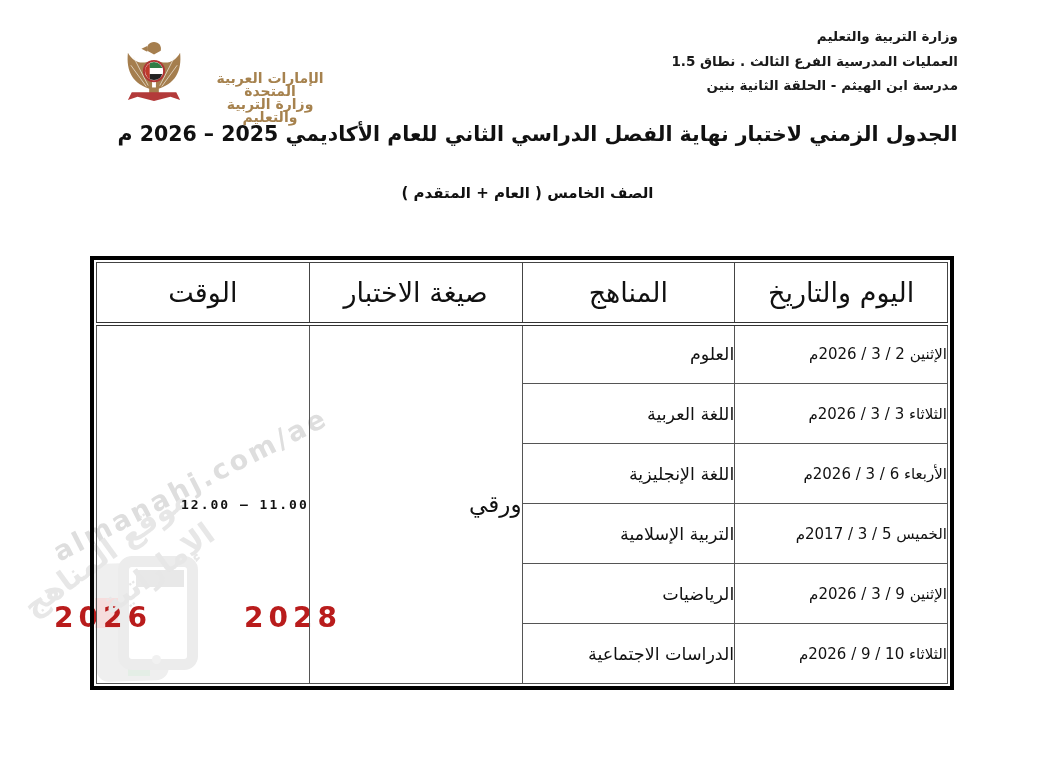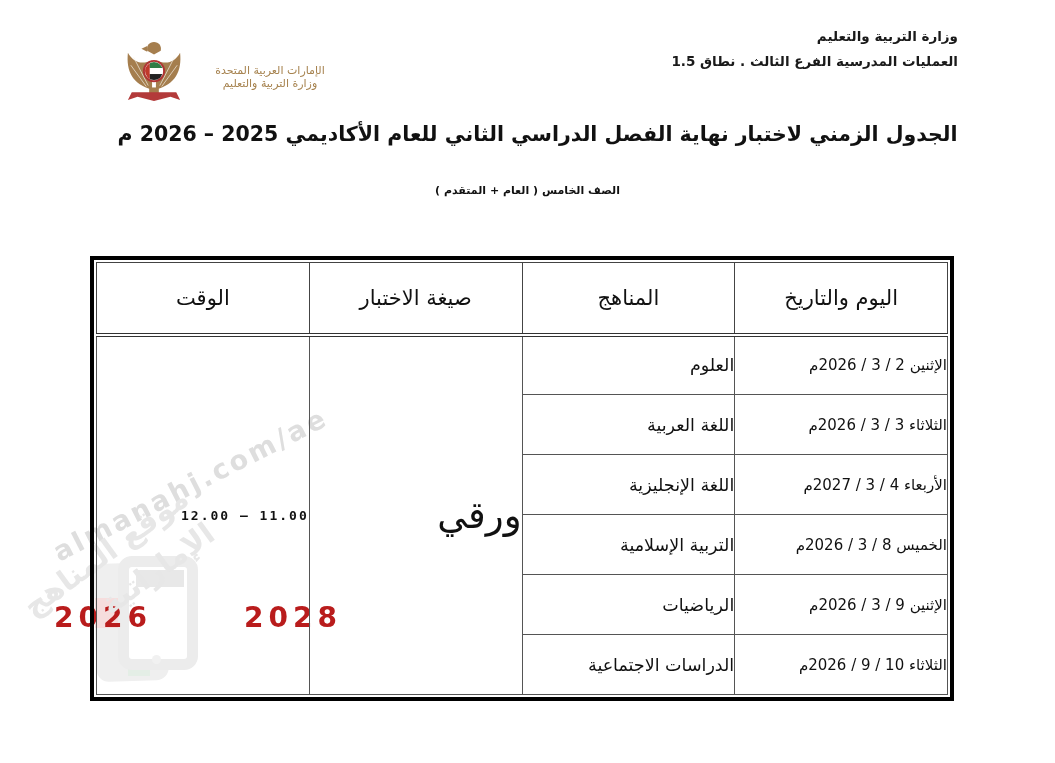--- a/index.html
+++ b/index.html
@@ -27,42 +27,42 @@
   .wm-logo-back { left:95px; top:563px; width:72px; height:118px; background:#efefef; border-radius:12px; transform:rotate(-2deg); }
   .wm-logo-red   { left:95px; top:598px; width:34px; height:30px; background:#f6dddd; }
   .wm-logo-green { left:128px; top:648px; width:22px; height:28px; background:#e4eee6; }
   .wm-logo-front { left:118px; top:556px; width:80px; height:114px; background:#ffffff; border:11px solid #ececec; border-radius:14px; }
   .wm-logo-bar   { left:136px; top:570px; width:48px; height:17px; background:#e8e8e8; }
   .wm-logo-dot   { left:152px; top:655px; width:9px; height:9px; background:#f1f1f1; border-radius:50%; }
   
   .content { position:absolute; z-index:1; }
   .logo-group { left:125px; top:40px; display:flex; direction:ltr; align-items:flex-start; gap:28px; }
   .emblem-caption {
-    margin-top:24px; width:118px; color:#a6824e; font-size:11px; font-weight:normal;
+    margin-top:32px; width:118px; color:#a6824e; font-size:14px; font-weight:bold;
     line-height:13px; text-align:center; letter-spacing:0.5px; direction:rtl;
   }
   .org-lines { right:97px; top:24px; text-align:right; font-size:13.5px; font-weight:600; line-height:24.5px; color:#1a1a1a; }
   
   .doc-title { left:0; top:122px; width:100%; text-align:center; font-size:20.5px; font-weight:bold; white-space:nowrap; }
-  .doc-subtitle { left:0; top:184px; width:100%; text-align:center; font-size:11px; font-weight:bold; }
+  .doc-subtitle { left:0; top:184px; width:100%; text-align:center; font-size:15px; font-weight:bold; }
   
   .table-wrap {
     left:90px; top:256px; width:864px;
     border:4px solid #000; padding:2px; background:transparent;
   }
   table.exam { width:100%; border-collapse:collapse; table-layout:fixed; background:transparent; }
   .exam th {
-    height:72px; font-size:21px; font-weight:500; border:1px solid #444;
+    height:61px; font-size:27px; font-weight:500; border:1px solid #444;
     border-bottom:4px double #333; text-align:center; vertical-align:middle;
   }
   .exam td { height:60px; border:1px solid #555; text-align:right; vertical-align:middle; }
   .date-cell { font-size:15px; }
   .date-cell .era { margin-left:2px; }
   .subject-cell { font-size:17.5px; }
-  .format-cell { font-size:37px; font-weight:500; }
+  .format-cell { font-size:23px; font-weight:500; }
   .time-cell { font-family:"DejaVu Sans Mono", monospace; font-size:13px; font-weight:bold; letter-spacing:2px; }
 </style>
 </head>
 <body>
 
 <div class="page">
 
   <div class="wm wm-logo-back"></div>
   <div class="wm wm-logo-red"></div>
   <div class="wm wm-logo-green"></div>
@@ -108,20 +108,21 @@
     </svg>
     <div class="emblem-caption">
       <div>الإمارات العربية المتحدة</div>
       <div>وزارة التربية والتعليم</div>
     </div>
   </div>
 
   <div class="content org-lines" style="position:absolute;">
     <div>وزارة التربية والتعليم</div>
     <div>العمليات المدرسية الفرع الثالث . نطاق 1.5</div>
+    <div>مدرسة ابن الهيثم - الحلقة الثانية بنين</div>
   </div>
 
   <div class="content doc-title" style="position:absolute;padding-left:20px;">الجدول الزمني لاختبار نهاية الفصل الدراسي الثاني للعام الأكاديمي 2025 – 2026 م</div>
   <div class="content doc-subtitle" style="position:absolute;">الصف الخامس ( العام + المتقدم )</div>
 
   <div class="content table-wrap" style="position:absolute;">
     <table class="exam">
       <thead>
         <tr>
           <th>اليوم والتاريخ</th>
@@ -143,28 +144,28 @@
         <tr>
           <td class="date-cell">
             <span>الثلاثاء</span>
             <bdo dir="ltr">2026 / 3 / 3</bdo><span class="era">م</span>
           </td>
           <td class="subject-cell">اللغة العربية</td>
         </tr>
         <tr>
           <td class="date-cell">
             <span>الأربعاء</span>
-            <bdo dir="ltr">2027 / 3 / 4</bdo><span class="era">م</span>
+            <bdo dir="ltr">2026 / 3 / 6</bdo><span class="era">م</span>
           </td>
           <td class="subject-cell">اللغة الإنجليزية</td>
         </tr>
         <tr>
           <td class="date-cell">
             <span>الخميس</span>
-            <bdo dir="ltr">2026 / 3 / 8</bdo><span class="era">م</span>
+            <bdo dir="ltr">2017 / 3 / 5</bdo><span class="era">م</span>
           </td>
           <td class="subject-cell">التربية الإسلامية</td>
         </tr>
         <tr>
           <td class="date-cell">
             <span>الإثنين</span>
             <bdo dir="ltr">2026 / 3 / 9</bdo><span class="era">م</span>
           </td>
           <td class="subject-cell">الرياضيات</td>
         </tr>

